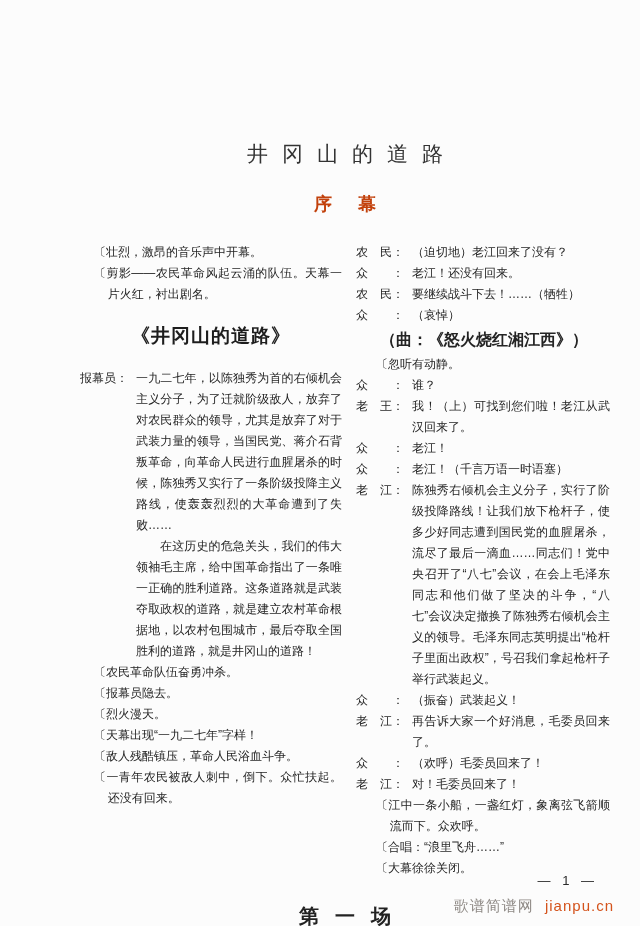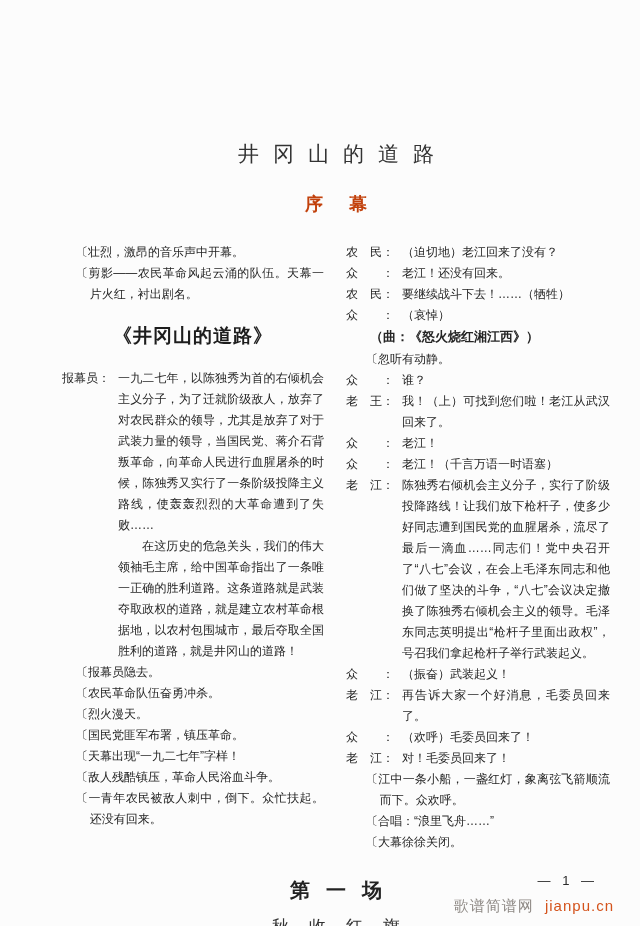--- a/index.html
+++ b/index.html
@@ -1,38 +1,38 @@
 <!DOCTYPE html>
 <html><head>
 <meta charset="utf-8">
 <style>
   html,body{margin:0;padding:0;background:#ffffff;}
   .page{
     width:640px;height:926px;box-sizing:border-box;position:relative;overflow:hidden;
     background:#fcfcfc;color:#222;
     font-family:"Liberation Sans",sans-serif;
-    padding:140px 30px 0 62px;
+    padding:140px 30px 0 80px;
   }
   .doc-title{
     margin:0;text-align:center;font-size:21px;font-weight:400;color:#333;
     letter-spacing:14px;padding-left:14px;
   }
   .prologue-heading{
     margin:24px 0 0 0;text-align:center;font-size:18px;font-weight:700;color:#c2410c;
     letter-spacing:26px;padding-left:26px;
   }
-  .cols{display:flex;margin-top:26px;gap:8px;}
+  .cols{display:flex;margin-top:26px;}
   .col{font-size:12px;line-height:1.75;text-align:justify;color:#242424;}
   .col.left{width:262px;flex:0 0 262px;margin-right:14px;}
   .col.right{flex:1;}
   .cols.prologue{min-height:392px;}
   .stage{margin:0 0 0 0;padding-left:1.15em;text-indent:-1.15em;}
   .left .stage{margin-left:14px;}
   .right .stage{margin-left:20px;}
-  .song{font-weight:700;margin-left:24px;font-size:13px;}
+  .song{font-weight:700;margin-left:24px;font-size:16px;}
   .col-title{text-align:center;font-weight:700;font-size:19px;letter-spacing:1px;margin:14px 0 16px 0;color:#1d1d1d;}
   .dlg{display:flex;align-items:flex-start;}
   .speaker{flex:0 0 56px;white-space:pre;}
   .dlg-body{flex:1;min-width:0;}
   .dlg-body p{margin:0;}
   .dlg-body p.indent{text-indent:2em;}
   .scene-heading{
     margin:24px 0 0 0;text-align:center;font-size:20px;font-weight:700;color:#222;
     letter-spacing:16px;padding-left:16px;
   }
@@ -63,24 +63,23 @@
         <div class="stage">〔壮烈，激昂的音乐声中开幕。</div>
         <div class="stage">〔剪影——农民革命风起云涌的队伍。天幕一片火红，衬出剧名。</div>
         <div class="col-title">《井冈山的道路》</div>
         <div class="dlg">
           <span class="speaker">报幕员：</span>
           <div class="dlg-body">
             <p>一九二七年，以陈独秀为首的右倾机会主义分子，为了迁就阶级敌人，放弃了对农民群众的领导，尤其是放弃了对于武装力量的领导，当国民党、蒋介石背叛革命，向革命人民进行血腥屠杀的时候，陈独秀又实行了一条阶级投降主义路线，使轰轰烈烈的大革命遭到了失败……</p>
             <p class="indent">在这历史的危急关头，我们的伟大领袖毛主席，给中国革命指出了一条唯一正确的胜利道路。这条道路就是武装夺取政权的道路，就是建立农村革命根据地，以农村包围城市，最后夺取全国胜利的道路，就是井冈山的道路！</p>
           </div>
         </div>
+        <div class="stage">〔农民革命队伍奋勇冲杀。</div>
         <div class="stage">〔报幕员隐去。</div>
-        <div class="stage">〔农民革命队伍奋勇冲杀。</div>
         <div class="stage">〔烈火漫天。</div>
-        <div class="stage">〔国民党匪军布署，镇压革命。</div>
         <div class="stage">〔天幕出现“一九二七年”字样！</div>
         <div class="stage">〔敌人残酷镇压，革命人民浴血斗争。</div>
         <div class="stage">〔一青年农民被敌人刺中，倒下。众忙扶起。还没有回来。</div>
       </div>
     <div class="col right">
         <div class="dlg">
           <span class="speaker">农　民：</span>
           <div class="dlg-body">
             <p>（迫切地）老江回来了没有？</p>
           </div>

